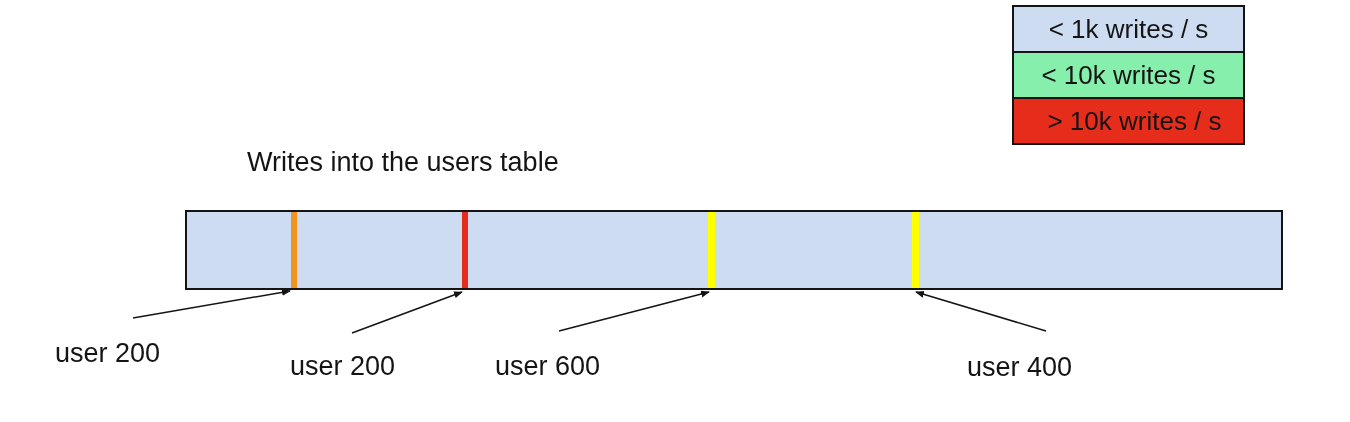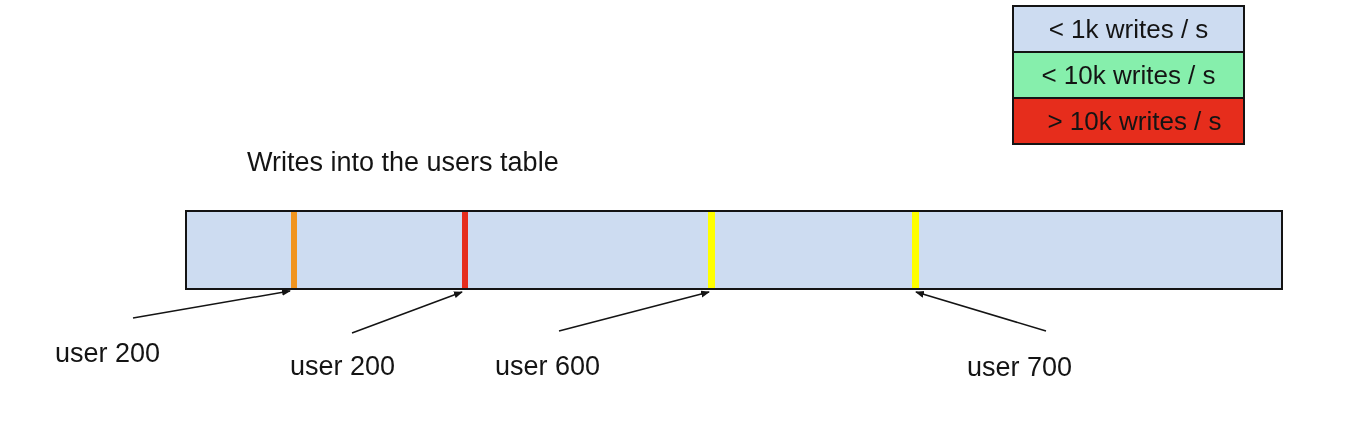--- a/index.html
+++ b/index.html
@@ -101,14 +101,14 @@
     </defs>
   <line x1="133" y1="318" x2="290" y2="291" stroke="#141414" stroke-width="1.5" marker-end="url(#arrowhead)"></line>
       <line x1="352" y1="333" x2="462" y2="292" stroke="#141414" stroke-width="1.5" marker-end="url(#arrowhead)"></line>
       <line x1="559" y1="331" x2="709" y2="292" stroke="#141414" stroke-width="1.5" marker-end="url(#arrowhead)"></line>
       <line x1="1046" y1="331" x2="916" y2="292" stroke="#141414" stroke-width="1.5" marker-end="url(#arrowhead)"></line>
     </svg>
 
 <div class="user-label" style="left: 55px; top: 338px;">user 200</div>
     <div class="user-label" style="left: 290px; top: 351px;">user 200</div>
     <div class="user-label" style="left: 495px; top: 351px;">user 600</div>
-    <div class="user-label" style="left: 967px; top: 352px;">user 700</div>
+    <div class="user-label" style="left: 967px; top: 352px;">user 400</div>
   </div>
 
 </body></html>

